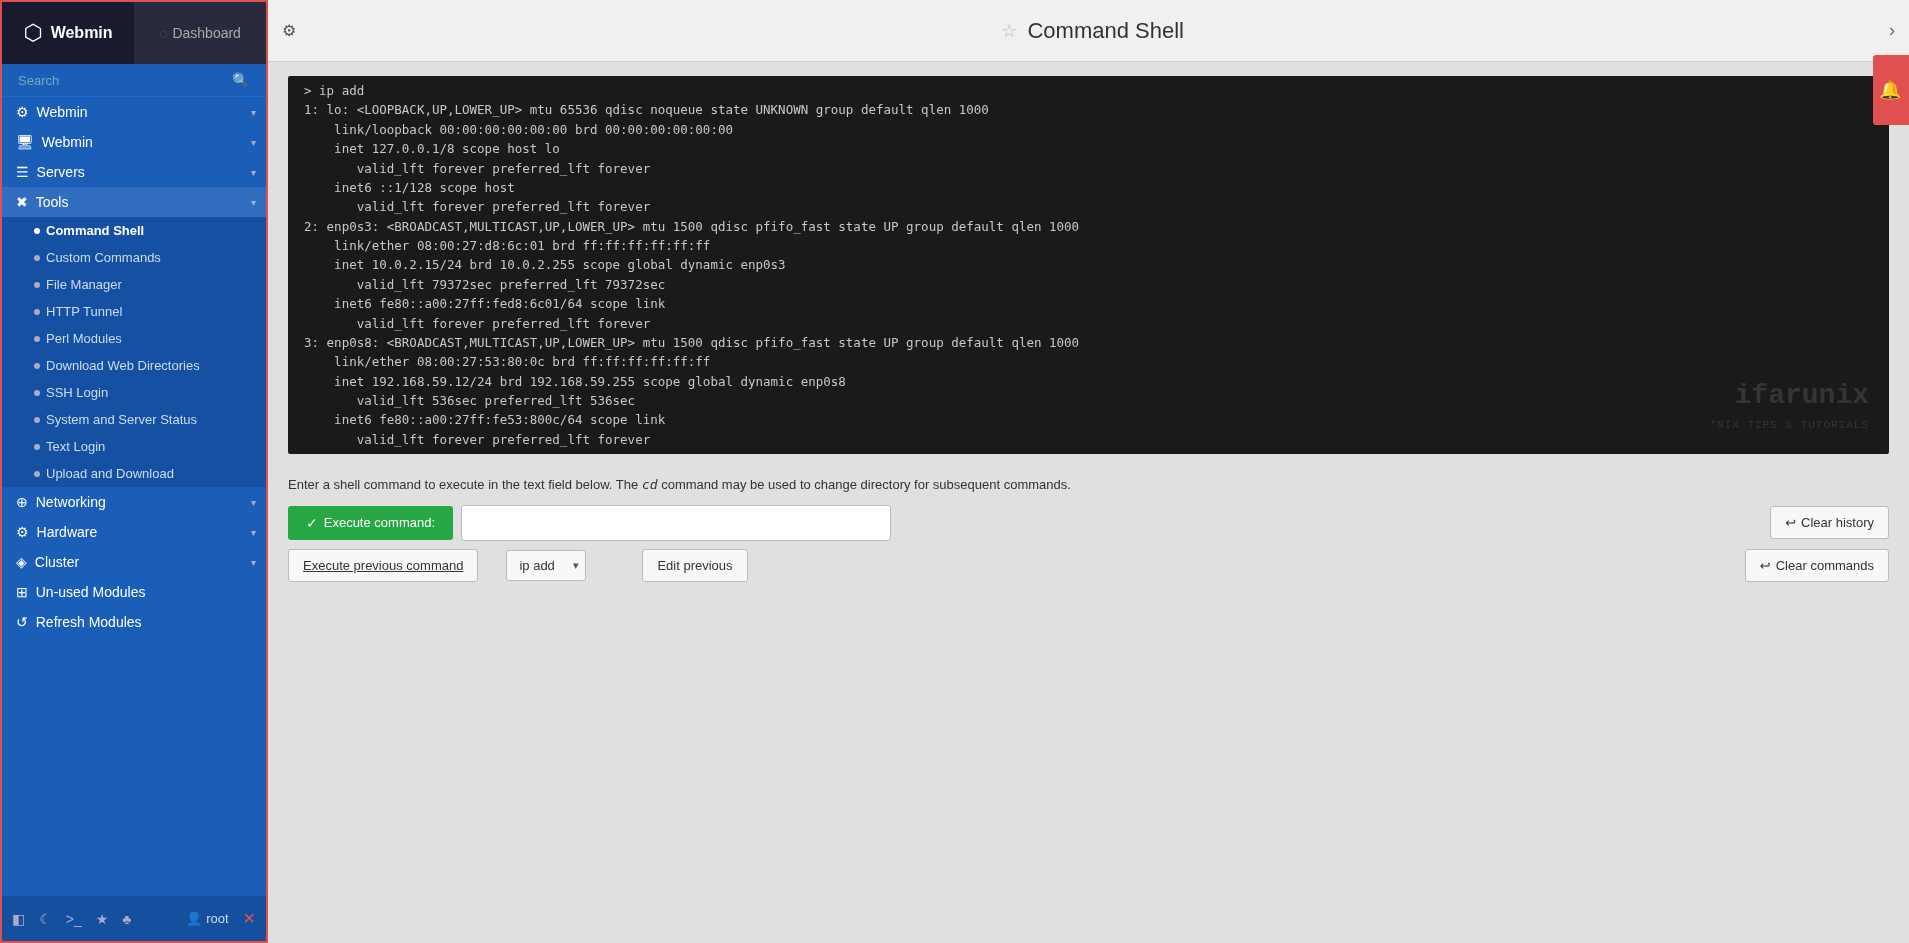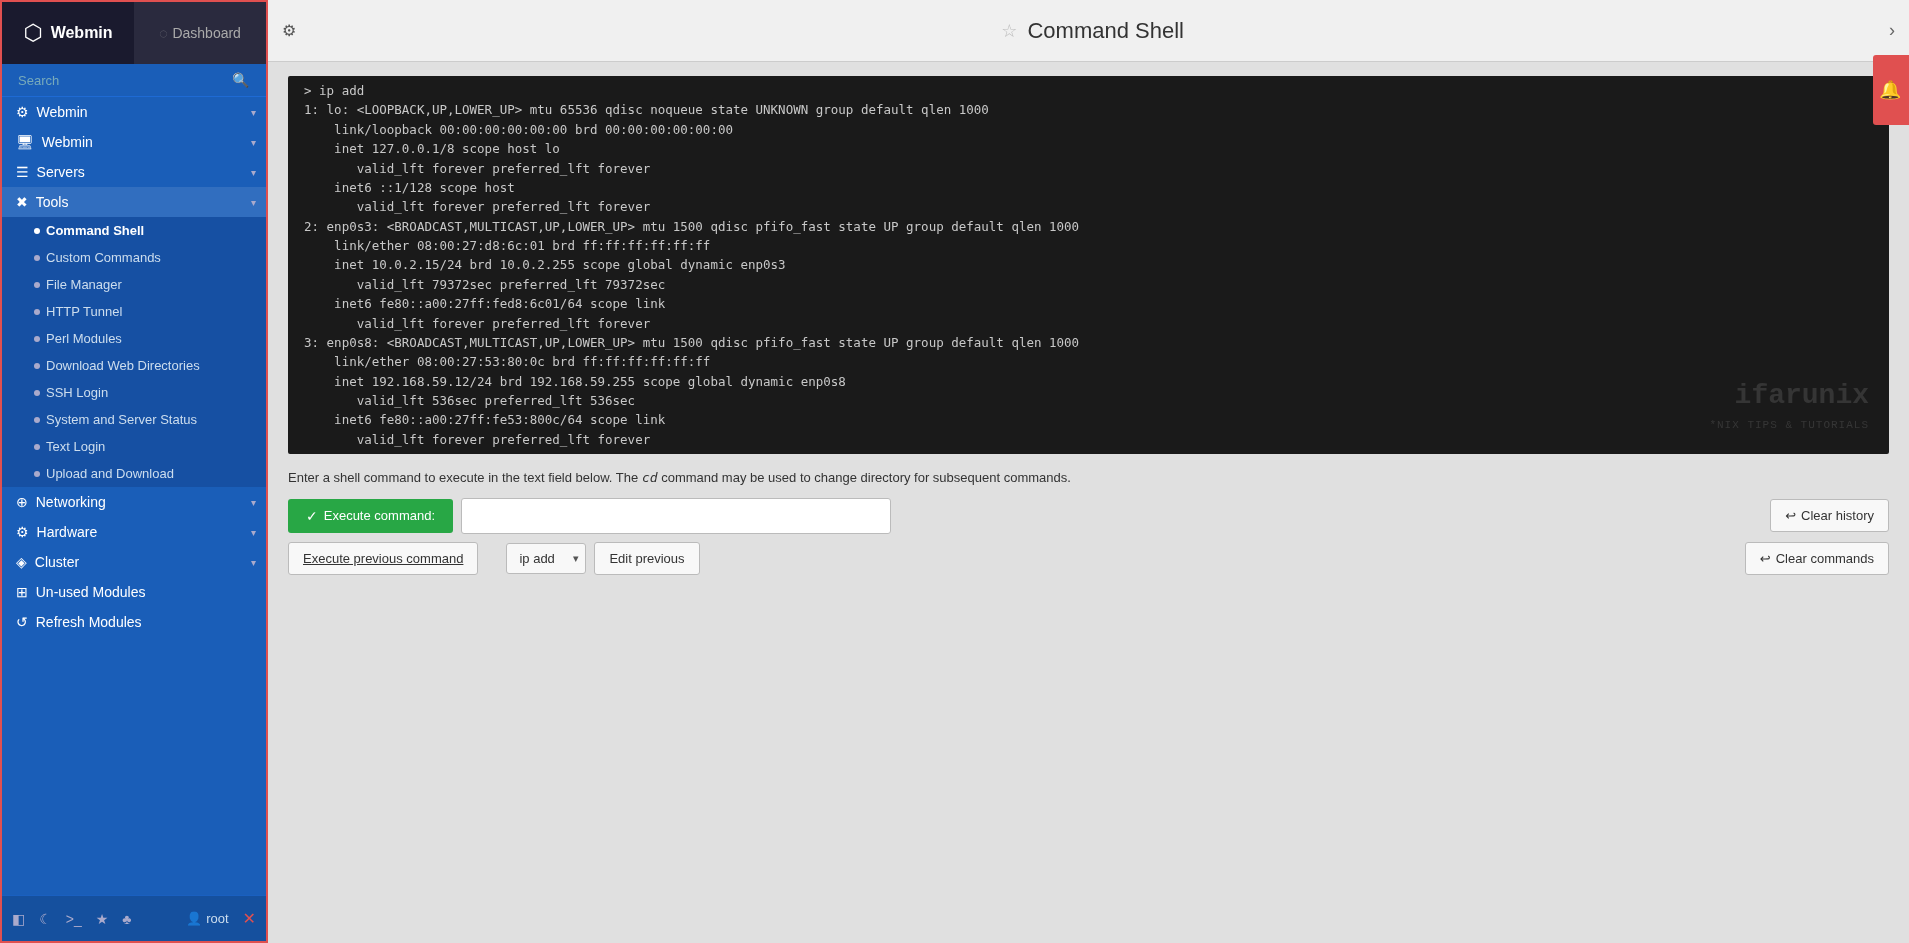--- a/index.html
+++ b/index.html
@@ -218,21 +218,21 @@
     }
 
     .watermark-sub {
       font-size: 11px;
       font-weight: normal;
       display: block;
       letter-spacing: 1px;
     }
 
     #description-area {
-      margin-top: 14px;
+      margin-top: 21px;
       font-size: 13px;
       color: #333;
       line-height: 1.5;
     }
 
     #description-area em { font-style: italic; font-family: monospace; }
 
     #command-row {
       display: flex;
       align-items: center;
@@ -333,20 +333,21 @@
     }
 
     #edit-prev-btn {
       background: #f8f8f8;
       border: 1px solid #bbb;
       border-radius: 3px;
       padding: 8px 14px;
       font-size: 13px;
       cursor: pointer;
       color: #333;
+      margin-left: 48px;
     }
 
     .check-circle { color: #fff; font-size: 14px; }
 
     
     #notification-badge {
       position: absolute;
       top: 55px;
       right: 0;
       width: 36px;

